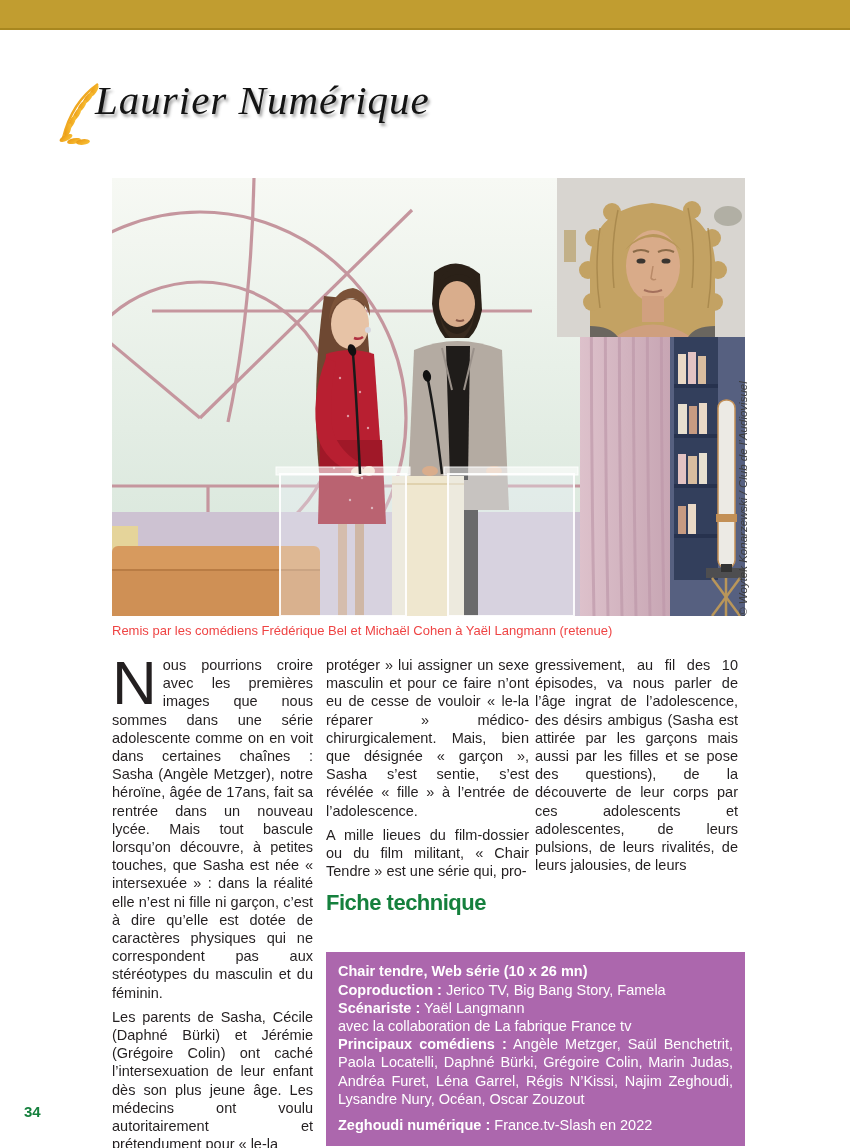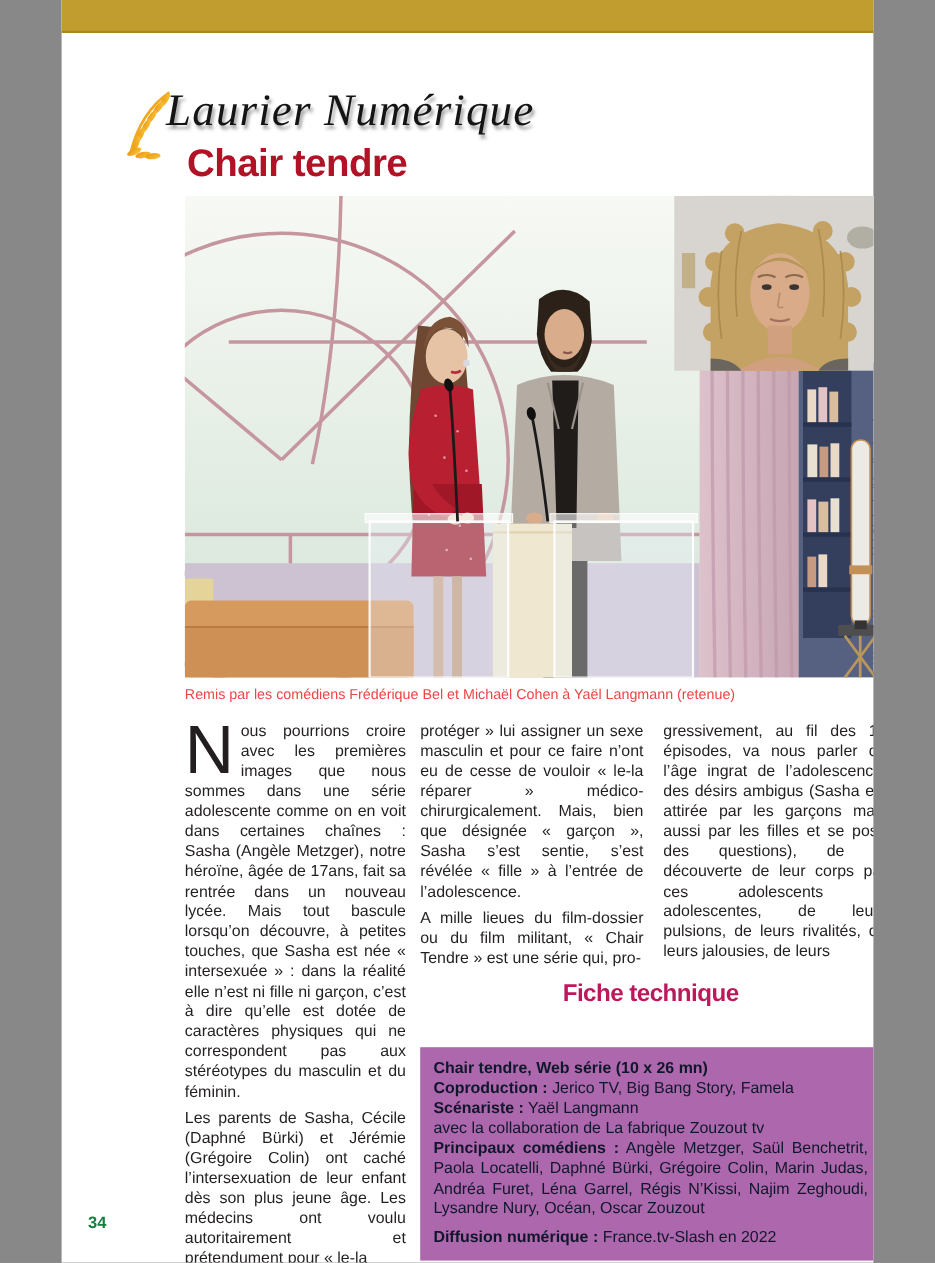--- a/index.html
+++ b/index.html
@@ -1,17 +1,17 @@
 <!DOCTYPE html>
 <html lang="fr"><head>
 <meta charset="utf-8">
 <style>
   html,body{margin:0;padding:0;background:#888;}
   .page{
-    position:relative;width:738px;height:1148px;margin:0 auto;
+    position:relative;width:850px;height:1148px;margin:0 auto;
     background:#ffffff;overflow:hidden;
     font-family:"Liberation Sans",sans-serif;color:#231f20;
   }
   
   .topbar{position:absolute;left:0;top:0;width:850px;height:28px;
     background:#c19d30;border-bottom:2px solid #a8871f;}
   
   .laurel{position:absolute;left:52px;top:80px;width:52px;height:66px;}
   .section-title{
     position:absolute;left:95px;top:76px;margin:0;
@@ -32,38 +32,37 @@
     white-space:nowrap;font-style:italic;font-size:11.5px;color:#3c3c3c;
   }
   .photo-caption{
     position:absolute;left:112px;top:623px;width:633px;
     font-size:13px;color:#ef4444;
   }
   
   .body-block{position:absolute;left:112px;top:656px;width:633px;display:flex;gap:13px;}
   .colA{width:201px;flex:none;}
   .right-area{width:419px;flex:none;}
-  .two-cols{display:flex;gap:18px;min-height:190px;}
+  .two-cols{display:flex;gap:6px;min-height:190px;}
   .colB,.colC{width:203px;flex:none;}
   .body-block p{
     margin:0 0 6px 0;font-size:14.5px;line-height:18.2px;
     text-align:justify;text-align-last:left;
   }
   .dropcap{
     float:left;font-size:62px;line-height:48px;padding:3px 6px 0 0;
     font-weight:400;color:#231f20;
   }
   
   .fiche-title{
-    margin:4px 0 5px 0;font-size:22px;font-weight:700;color:#be185d;
+    margin:4px 0 5px 0;font-size:22px;font-weight:700;color:#15803d;
     letter-spacing:-0.5px;
-    text-align:center;
   }
   .fiche-box{
-    background:#ac67ad;color:#0f172a;padding:10px 12px 12px 12px;
+    background:#ac67ad;color:#ffffff;padding:10px 12px 12px 12px;
     font-size:14.5px;line-height:18.6px;margin-top:36px;
   }
   .fiche-box .fl{margin:0;}
   .fiche-box .fl b{font-weight:700;}
   .fiche-box .spaced{margin-top:8px;}
   
   .page-number{position:absolute;left:24px;top:1103px;font-size:15px;font-weight:700;color:#15803d;}
 </style>
 </head>
 <body>
@@ -87,21 +86,20 @@
       <ellipse cx="25" cy="34" rx="7" ry="2.6" transform="rotate(-60 25 34)"></ellipse>
       <ellipse cx="20" cy="42" rx="7" ry="2.6" transform="rotate(-65 20 42)"></ellipse>
       <ellipse cx="16" cy="50" rx="7" ry="2.6" transform="rotate(-70 16 50)"></ellipse>
       <ellipse cx="14" cy="58" rx="7" ry="2.8" transform="rotate(-25 14 58)"></ellipse>
       <ellipse cx="22" cy="61" rx="7" ry="2.8" transform="rotate(-12 22 61)"></ellipse>
       <ellipse cx="31" cy="62" rx="7" ry="2.8" transform="rotate(-6 31 62)"></ellipse>
     </g>
   </svg>
 
   <h1 class="section-title">Laurier Numérique</h1>
-  <h2 class="article-title">Chair tendre</h2>
 
   <div class="photo-wrap">
     <svg viewBox="0 0 633 438" aria-hidden="true">
       <defs>
         <linearGradient id="mint" x1="0" y1="0" x2="0" y2="1">
           <stop offset="0" stop-color="#f7f9f4"></stop>
             <stop offset="1" stop-color="#d4e4d8"></stop>
         </linearGradient>
         <linearGradient id="curt" x1="0" y1="0" x2="1" y2="0">
           <stop offset="0" stop-color="#ddc1cb"></stop>
@@ -276,23 +274,23 @@
         <div class="colC">
           <p>gressivement, au fil des 10 épisodes, va nous parler de l’âge ingrat de l’adolescence, des désirs ambigus (Sasha est attirée par les garçons mais aussi par les filles et se pose des questions), de la découverte de leur corps par ces adolescents et adolescentes, de leurs pulsions, de leurs rivalités, de leurs jalousies, de leurs</p>
         </div>
       </div>
       <div>
         <div class="fiche-title">Fiche technique</div>
         <div class="fiche-box">
           <p class="fl"><b>Chair tendre, Web série (10 x 26 mn)</b><span></span></p>
           <p class="fl"><b>Coproduction :</b><span> Jerico TV, Big Bang Story, Famela</span></p>
           <p class="fl"><b>Scénariste :</b><span> Yaël Langmann</span></p>
-          <p class="fl"><b></b><span>avec la collaboration de La fabrique Zouzout tv</span></p>
+          <p class="fl"><b></b><span>avec la collaboration de La fabrique France tv</span></p>
           <p class="fl"><b>Principaux comédiens :</b><span> Angèle Metzger, Saül Benchetrit, Paola Locatelli, Daphné Bürki, Grégoire Colin, Marin Judas, Andréa Furet, Léna Garrel, Régis N’Kissi, Najim Zeghoudi, Lysandre Nury, Océan, Oscar Zouzout</span></p>
-          <p class="fl spaced"><b>Diffusion numérique :</b><span> France.tv-Slash en 2022</span></p>
+          <p class="fl spaced"><b>Zeghoudi numérique :</b><span> France.tv-Slash en 2022</span></p>
         </div>
       </div>
     </div>
   </div>
 
   <div class="page-number">34</div>
 
 </div>
 
 </body></html>

